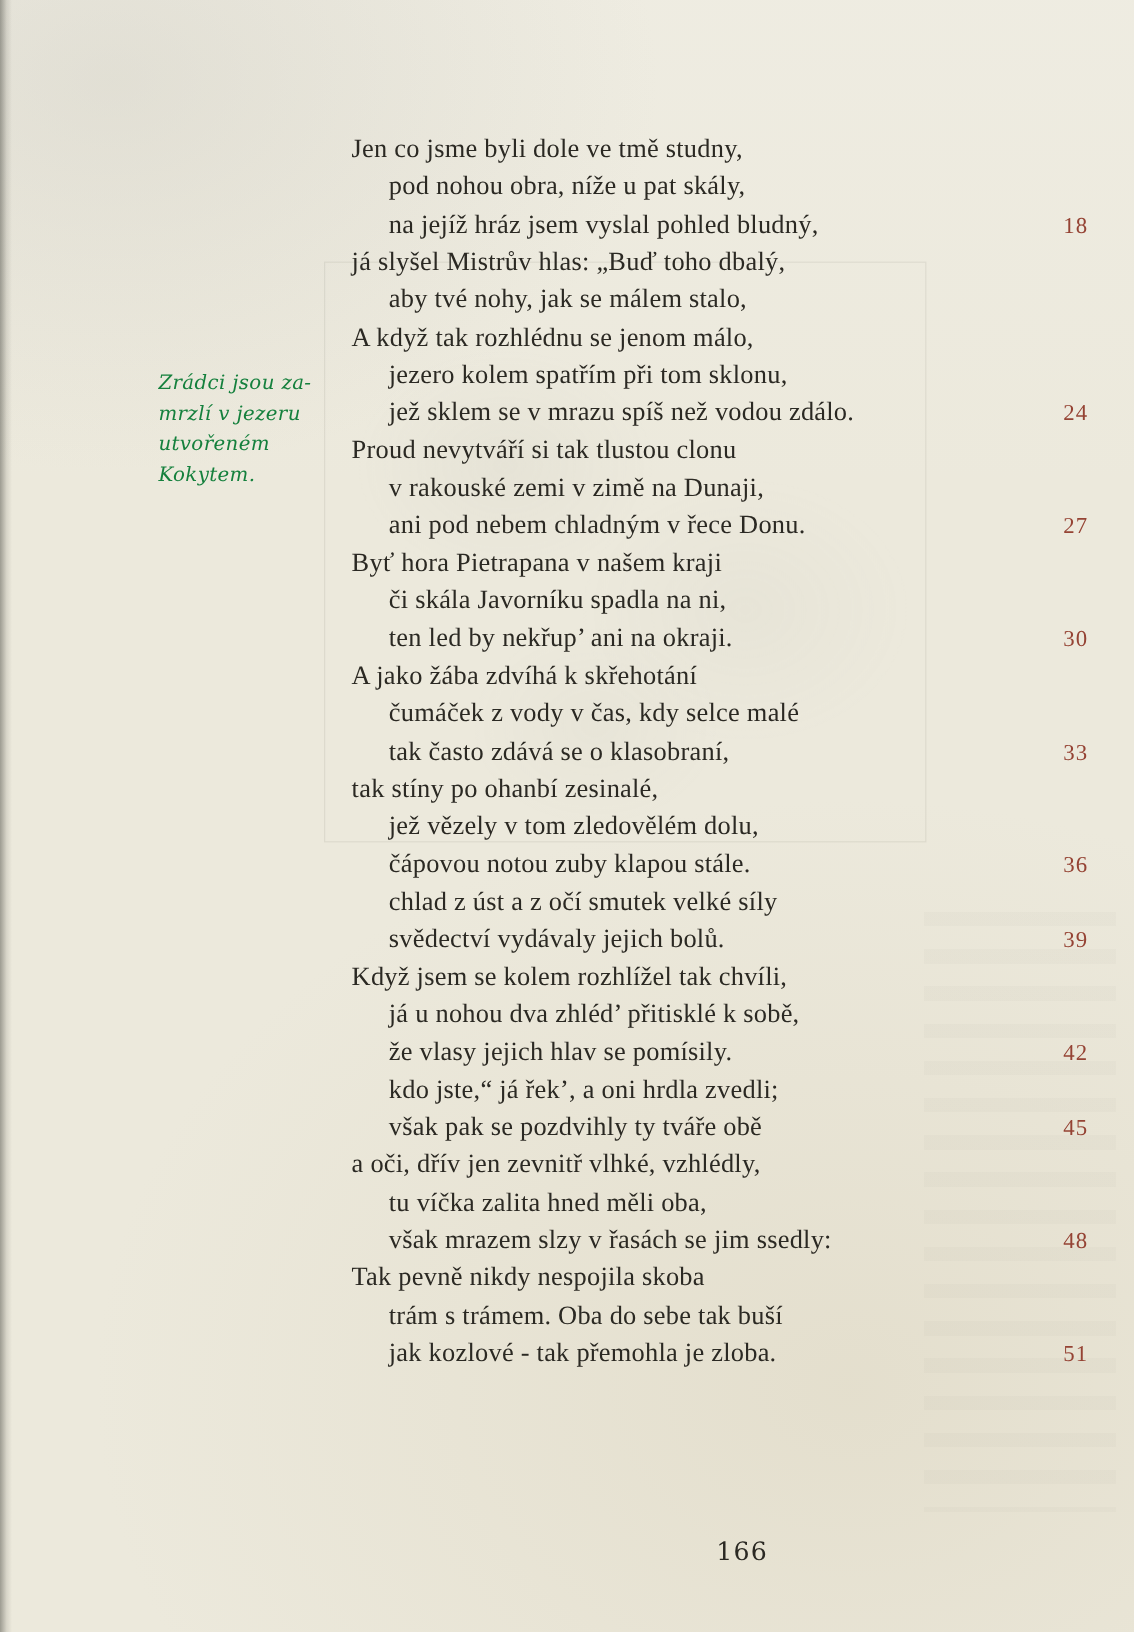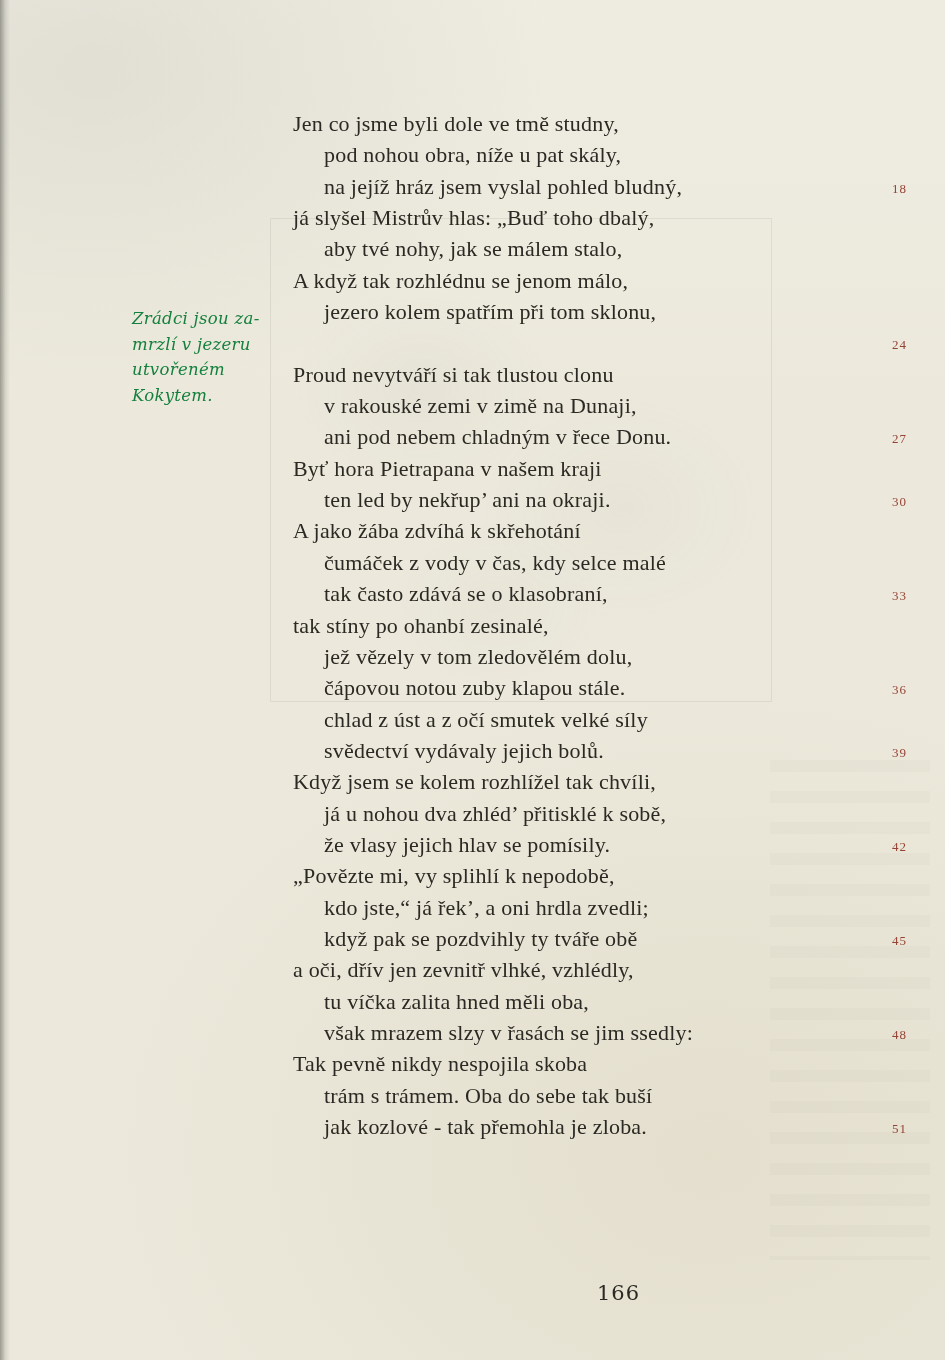--- a/index.html
+++ b/index.html
@@ -69,21 +69,21 @@
     position: relative;
     white-space: nowrap;
     height: 31.35px;
   }
   .line .vtext { display: inline-block; }
   .line.indent .vtext { padding-left: 31px; text-align: right; }
   .line .vnum {
     position: absolute;
     right: 0;
     top: 2px;
-    font-size: 13px;
+    font-size: 19px;
     color: #954334;
     letter-spacing: 1px;
   }
   .margin-note {
     position: absolute;
     left: 132px;
     top: 306px;
     width: 150px;
     font-style: italic;
     font-size: 16.5px;
@@ -119,40 +119,40 @@
     </aside>
 
   <main class="poem" id="poem">
       <div class="line"><span class="vtext">Jen co jsme byli dole ve tmě studny,</span></div>
       <div class="line indent"><span class="vtext">pod nohou obra, níže u pat skály,</span></div>
       <div class="line indent"><span class="vtext">na jejíž hráz jsem vyslal pohled bludný,</span><span class="vnum">18</span></div>
       <div class="line"><span class="vtext">já slyšel Mistrův hlas: „Buď toho dbalý,</span></div>
       <div class="line indent"><span class="vtext">aby tvé nohy, jak se málem stalo,</span></div>
       <div class="line"><span class="vtext">A když tak rozhlédnu se jenom málo,</span></div>
       <div class="line indent"><span class="vtext">jezero kolem spatřím při tom sklonu,</span></div>
-      <div class="line indent"><span class="vnum">24</span></div>
+      <div class="line indent"><span class="vtext">jež sklem se v mrazu spíš než vodou zdálo.</span><span class="vnum">24</span></div>
       <div class="line"><span class="vtext">Proud nevytváří si tak tlustou clonu</span></div>
       <div class="line indent"><span class="vtext">v rakouské zemi v zimě na Dunaji,</span></div>
       <div class="line indent"><span class="vtext">ani pod nebem chladným v řece Donu.</span><span class="vnum">27</span></div>
       <div class="line"><span class="vtext">Byť hora Pietrapana v našem kraji</span></div>
+      <div class="line indent"><span class="vtext">či skála Javorníku spadla na ni,</span></div>
       <div class="line indent"><span class="vtext">ten led by nekřup’ ani na okraji.</span><span class="vnum">30</span></div>
       <div class="line"><span class="vtext">A jako žába zdvíhá k skřehotání</span></div>
       <div class="line indent"><span class="vtext">čumáček z vody v čas, kdy selce malé</span></div>
       <div class="line indent"><span class="vtext">tak často zdává se o klasobraní,</span><span class="vnum">33</span></div>
       <div class="line"><span class="vtext">tak stíny po ohanbí zesinalé,</span></div>
       <div class="line indent"><span class="vtext">jež vězely v tom zledovělém dolu,</span></div>
       <div class="line indent"><span class="vtext">čápovou notou zuby klapou stále.</span><span class="vnum">36</span></div>
       <div class="line indent"><span class="vtext">chlad z úst a z očí smutek velké síly</span></div>
       <div class="line indent"><span class="vtext">svědectví vydávaly jejich bolů.</span><span class="vnum">39</span></div>
       <div class="line"><span class="vtext">Když jsem se kolem rozhlížel tak chvíli,</span></div>
       <div class="line indent"><span class="vtext">já u nohou dva zhléd’ přitisklé k sobě,</span></div>
       <div class="line indent"><span class="vtext">že vlasy jejich hlav se pomísily.</span><span class="vnum">42</span></div>
-      <div class="line"><span class="vtext">„Povězte mi, vy splihlí k nepodobě,</span></div>
       <div class="line indent"><span class="vtext">kdo jste,“ já řek’, a oni hrdla zvedli;</span></div>
-      <div class="line indent"><span class="vtext">když pak se pozdvihly ty tváře obě</span><span class="vnum">45</span></div>
+      <div class="line indent"><span class="vtext">však pak se pozdvihly ty tváře obě</span><span class="vnum">45</span></div>
       <div class="line"><span class="vtext">a oči, dřív jen zevnitř vlhké, vzhlédly,</span></div>
       <div class="line indent"><span class="vtext">tu víčka zalita hned měli oba,</span></div>
       <div class="line indent"><span class="vtext">však mrazem slzy v řasách se jim ssedly:</span><span class="vnum">48</span></div>
       <div class="line"><span class="vtext">Tak pevně nikdy nespojila skoba</span></div>
       <div class="line indent"><span class="vtext">trám s trámem. Oba do sebe tak buší</span></div>
       <div class="line indent"><span class="vtext">jak kozlové - tak přemohla je zloba.</span><span class="vnum">51</span></div>
     </main>
 
   <div class="page-number">166</div>
 </div>

